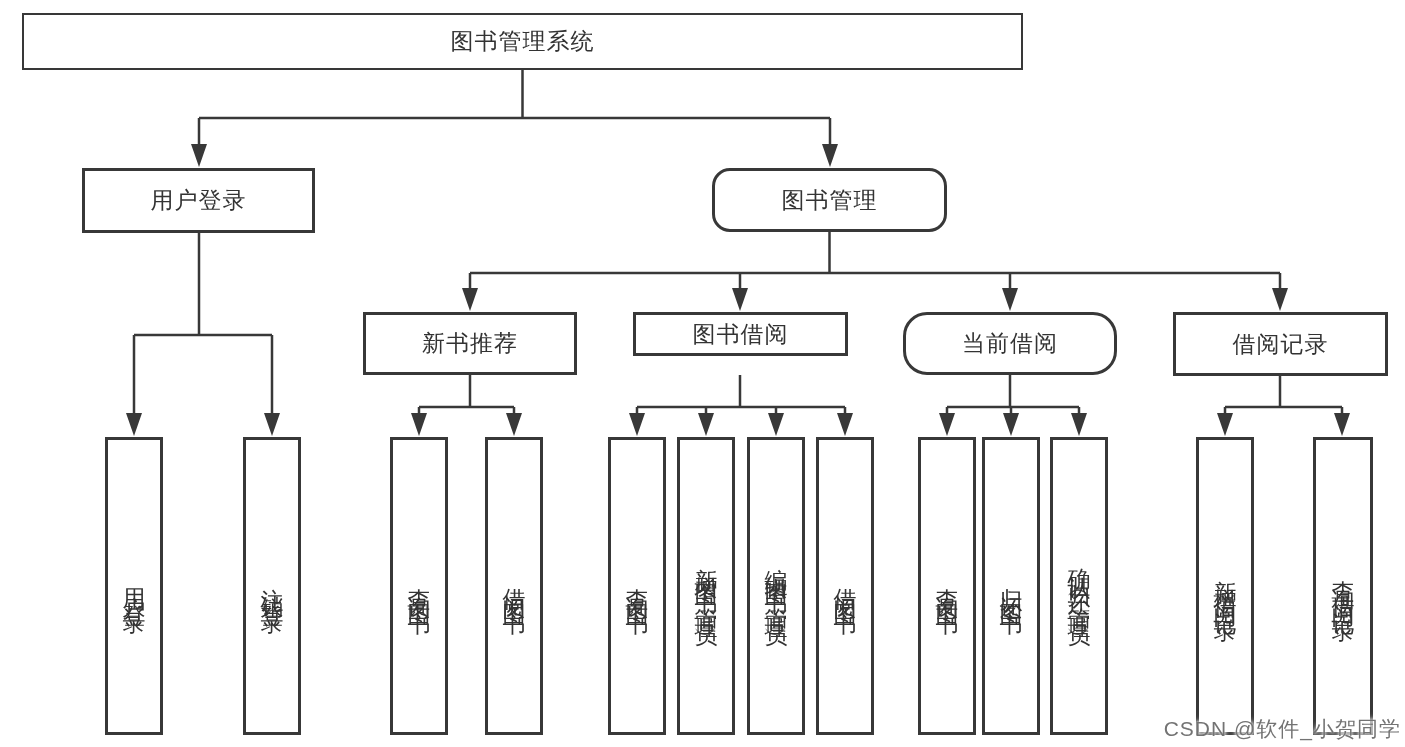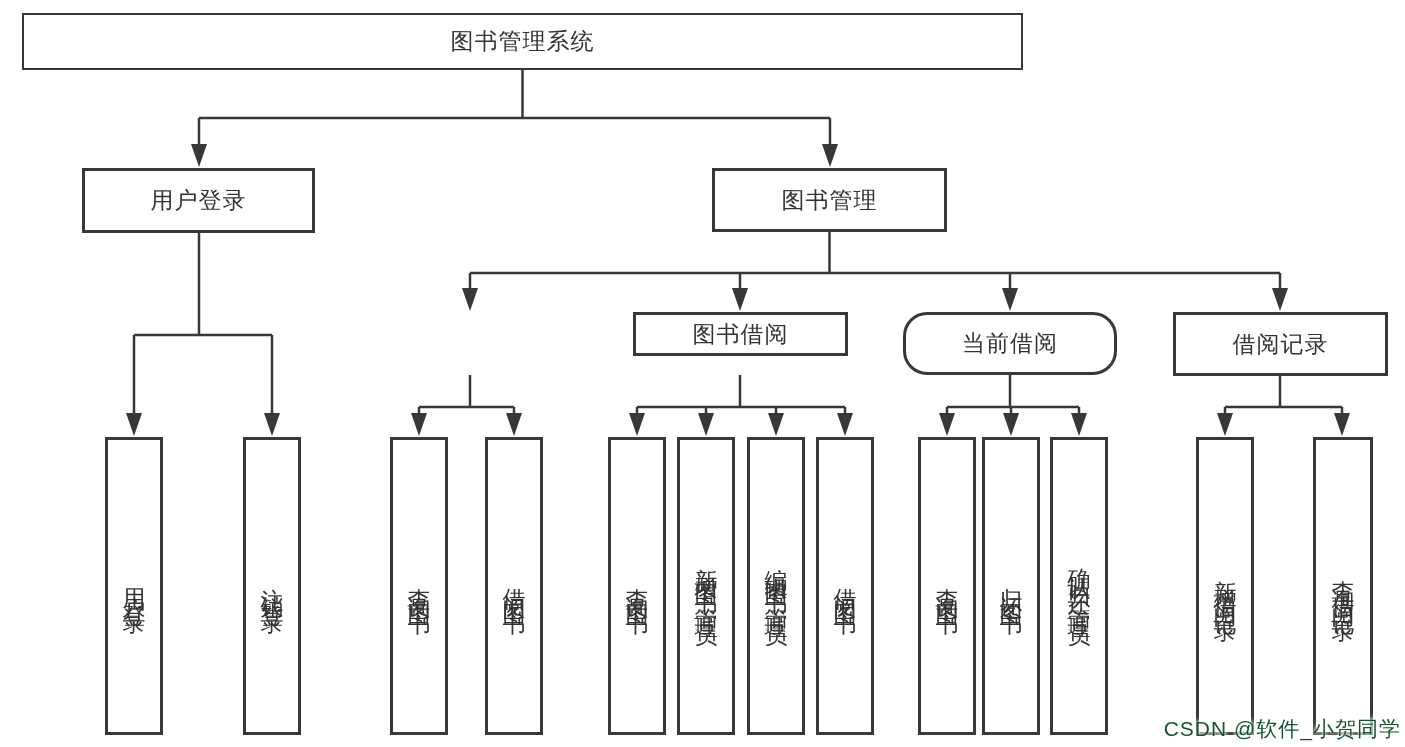--- a/index.html
+++ b/index.html
@@ -51,21 +51,21 @@
     letter-spacing: 8px;
     color: #333333;
     line-height: 1;
     white-space: nowrap;
   }
   .watermark {
     position: absolute;
     right: 4px;
     bottom: 4px;
     font-size: 21px;
-    color: #14532d;
+    color: #737373;
     z-index: 3;
     text-shadow: 0 0 3px #ffffff, 0 0 5px #ffffff, 0 0 7px #ffffff;
     letter-spacing: 1px;
   }
 </style>
 </head>
 <body>
 
 <div class="canvas">
 
@@ -96,22 +96,23 @@
       <polygon points="1003,413 1019,413 1011,436"></polygon>
       <polygon points="1071,413 1087,413 1079,436"></polygon>
       <polygon points="1217,413 1233,413 1225,436"></polygon>
       <polygon points="1334,413 1350,413 1342,436"></polygon>
     </g>
   </svg>
 
   <div class="node root" style="left:22px; top:13px; width:1001px; height:57px;">图书管理系统</div>
 
   <div class="node" style="left:82px; top:168px; width:233px; height:65px;">用户登录</div>
-  <div class="node" style="left:712px; top:168px; width:235px; height:64px;">图书管理</div>
+  <div class="node" style="left:712px; top:168px; width:235px; height:64px;border-radius:18px;">图书管理</div>
 
+  <div class="node" style="left:363px; top:312px; width:214px; height:63px;">新书推荐</div>
   <div class="node" style="left:633px; top:312px; width:215px; height:44px;">图书借阅</div>
   <div class="node" style="left:903px; top:312px; width:214px; height:63px;border-radius:24px;">当前借阅</div>
   <div class="node" style="left:1173px; top:312px; width:215px; height:64px;">借阅记录</div>
 
   <div class="leaf" style="left:105px;">
     <span>用户登录</span>
   </div>
   <div class="leaf" style="left:243px;">
     <span>注销登录</span>
   </div>

